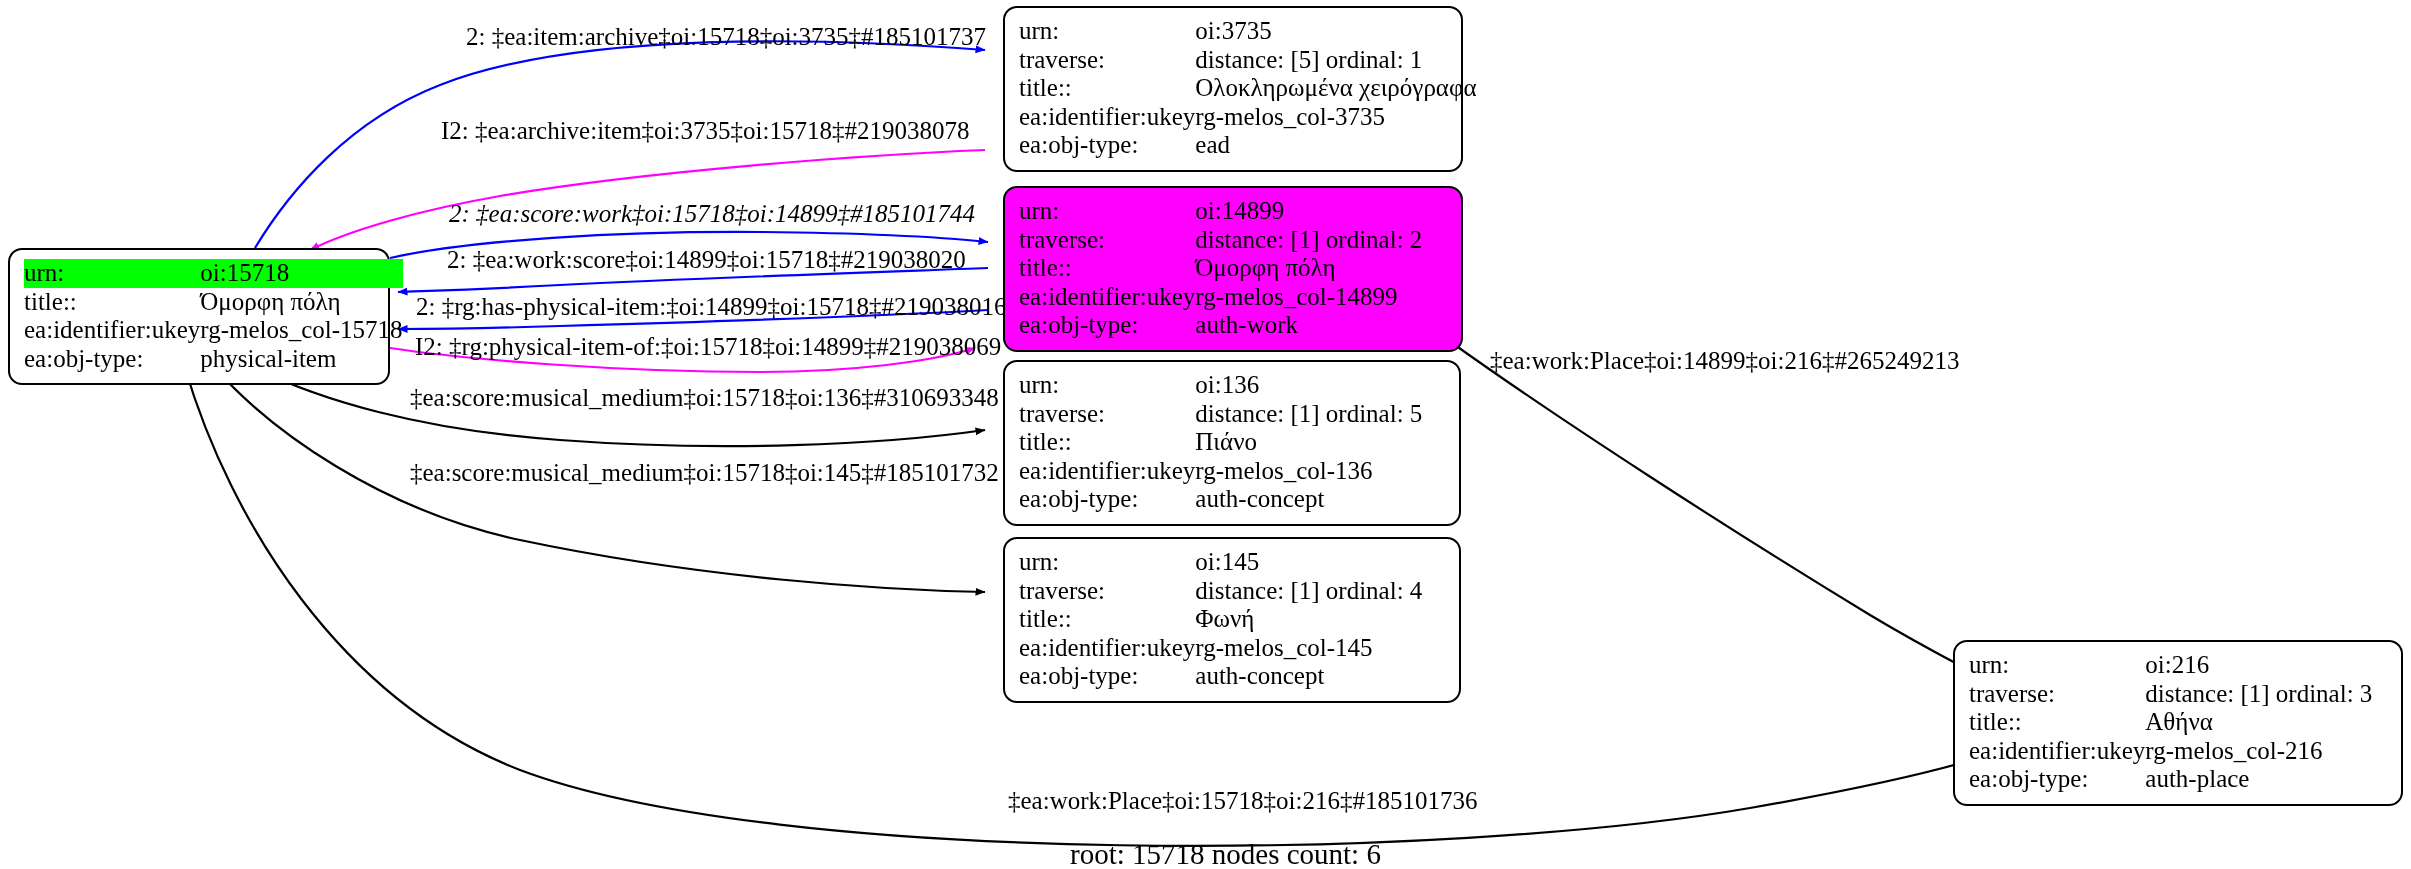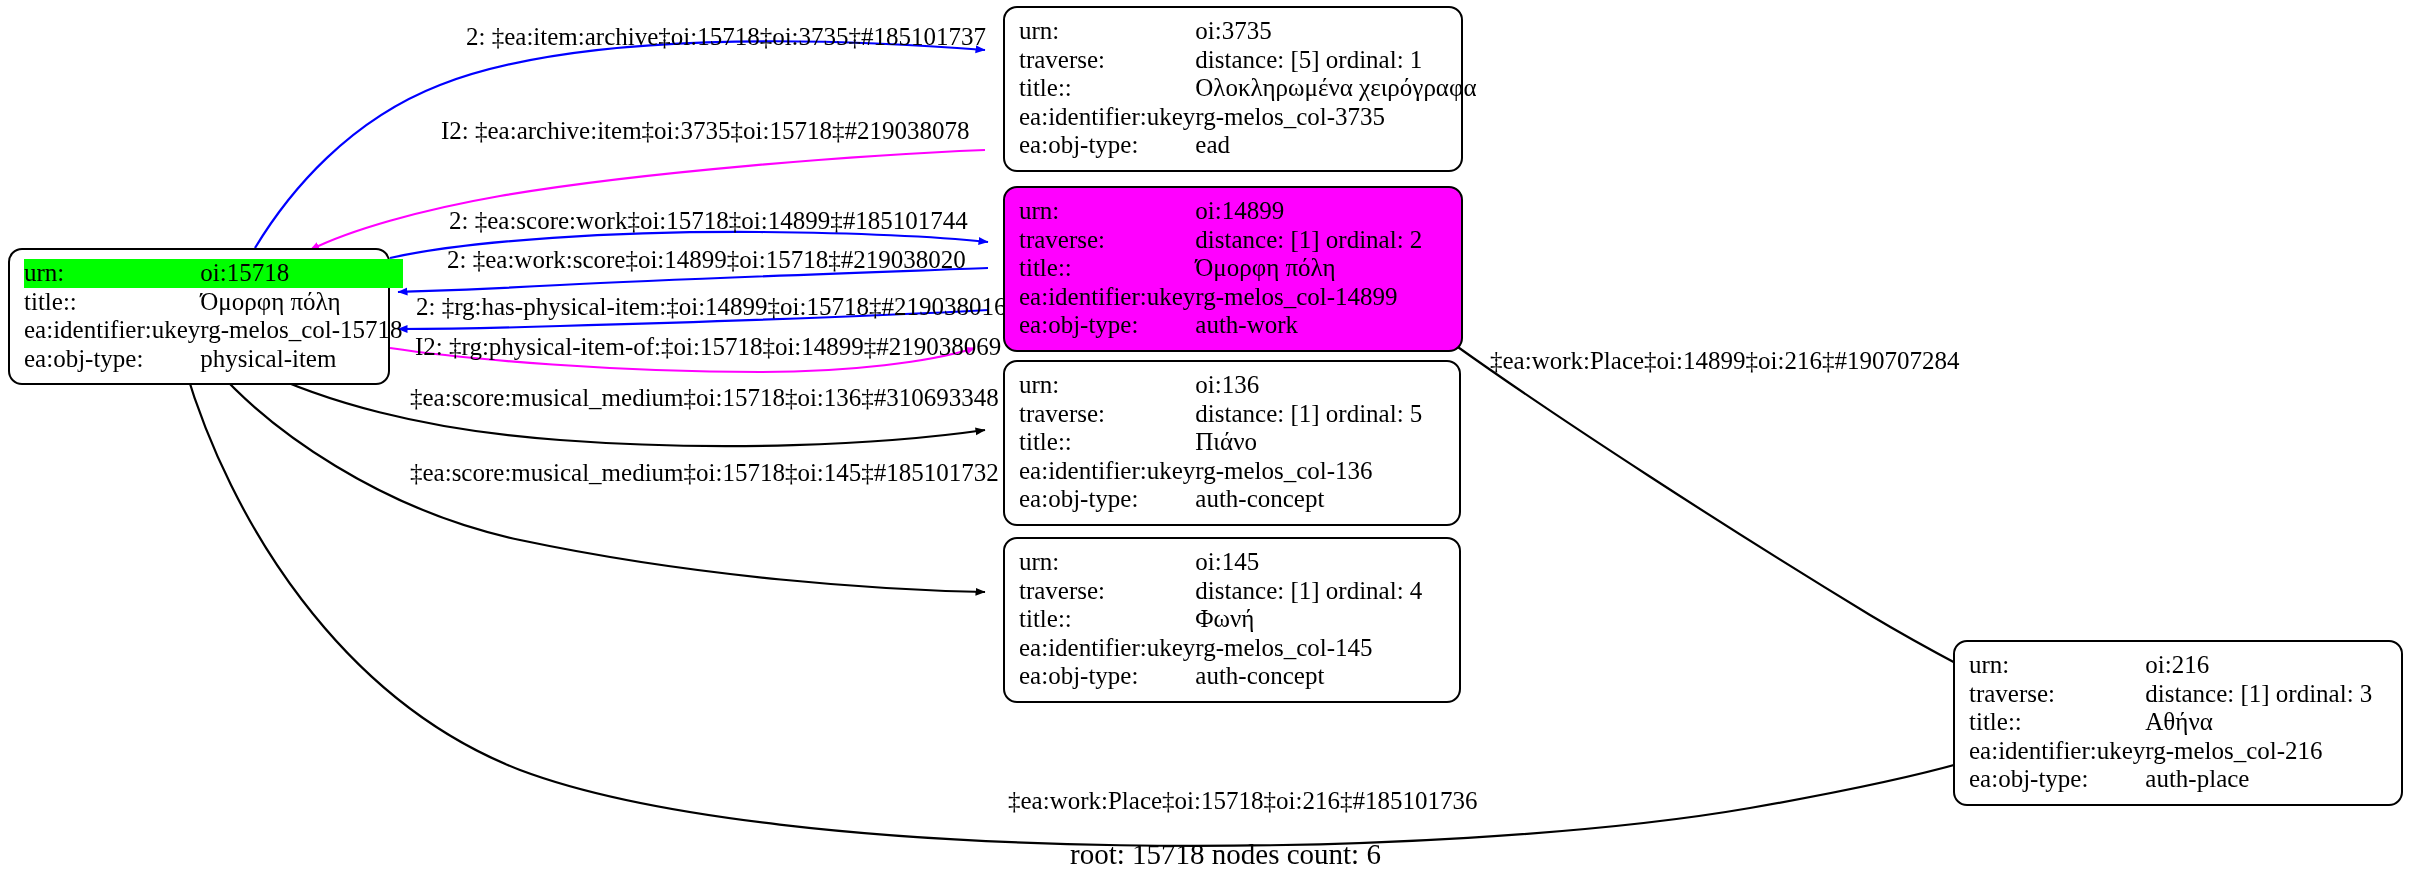--- a/index.html
+++ b/index.html
@@ -258,24 +258,24 @@
       <tr>
         <td class="k">ea:obj-type:</td>
         <td class="v">auth-place</td>
       </tr>
     </tbody>
       </table>
   </div>
 
   <div class="edge-label" style="left:444px; top:24px;margin-left:22px;">2: ‡ea:item:archive‡oi:15718‡oi:3735‡#185101737</div>
   <div class="edge-label" style="left:441px; top:118px;">I2: ‡ea:archive:item‡oi:3735‡oi:15718‡#219038078</div>
-  <div class="edge-label" style="left:449px; top:208px;">2: ‡ea:score:work‡oi:15718‡oi:14899‡#185101744</div>
+  <div class="edge-label" style="left:449px; top:201px;font-style:italic;">2: ‡ea:score:work‡oi:15718‡oi:14899‡#185101744</div>
   <div class="edge-label" style="left:447px; top:247px;">2: ‡ea:work:score‡oi:14899‡oi:15718‡#219038020</div>
   <div class="edge-label" style="left:416px; top:294px;">2: ‡rg:has-physical-item:‡oi:14899‡oi:15718‡#219038016</div>
   <div class="edge-label" style="left:415px; top:334px;">I2: ‡rg:physical-item-of:‡oi:15718‡oi:14899‡#219038069</div>
   <div class="edge-label" style="left:410px; top:385px;">‡ea:score:musical_medium‡oi:15718‡oi:136‡#310693348</div>
   <div class="edge-label" style="left:410px; top:460px;">‡ea:score:musical_medium‡oi:15718‡oi:145‡#185101732</div>
-  <div class="edge-label" style="left:1490px; top:348px;">‡ea:work:Place‡oi:14899‡oi:216‡#190707284</div>
+  <div class="edge-label" style="left:1490px; top:348px;">‡ea:work:Place‡oi:14899‡oi:216‡#265249213</div>
   <div class="edge-label" style="left:1008px; top:788px;">‡ea:work:Place‡oi:15718‡oi:216‡#185101736</div>
 
   <div class="caption" style="left:1070px; top:838px;">root: 15718 nodes count: 6</div>
 
 </div>
 
 </body></html>

